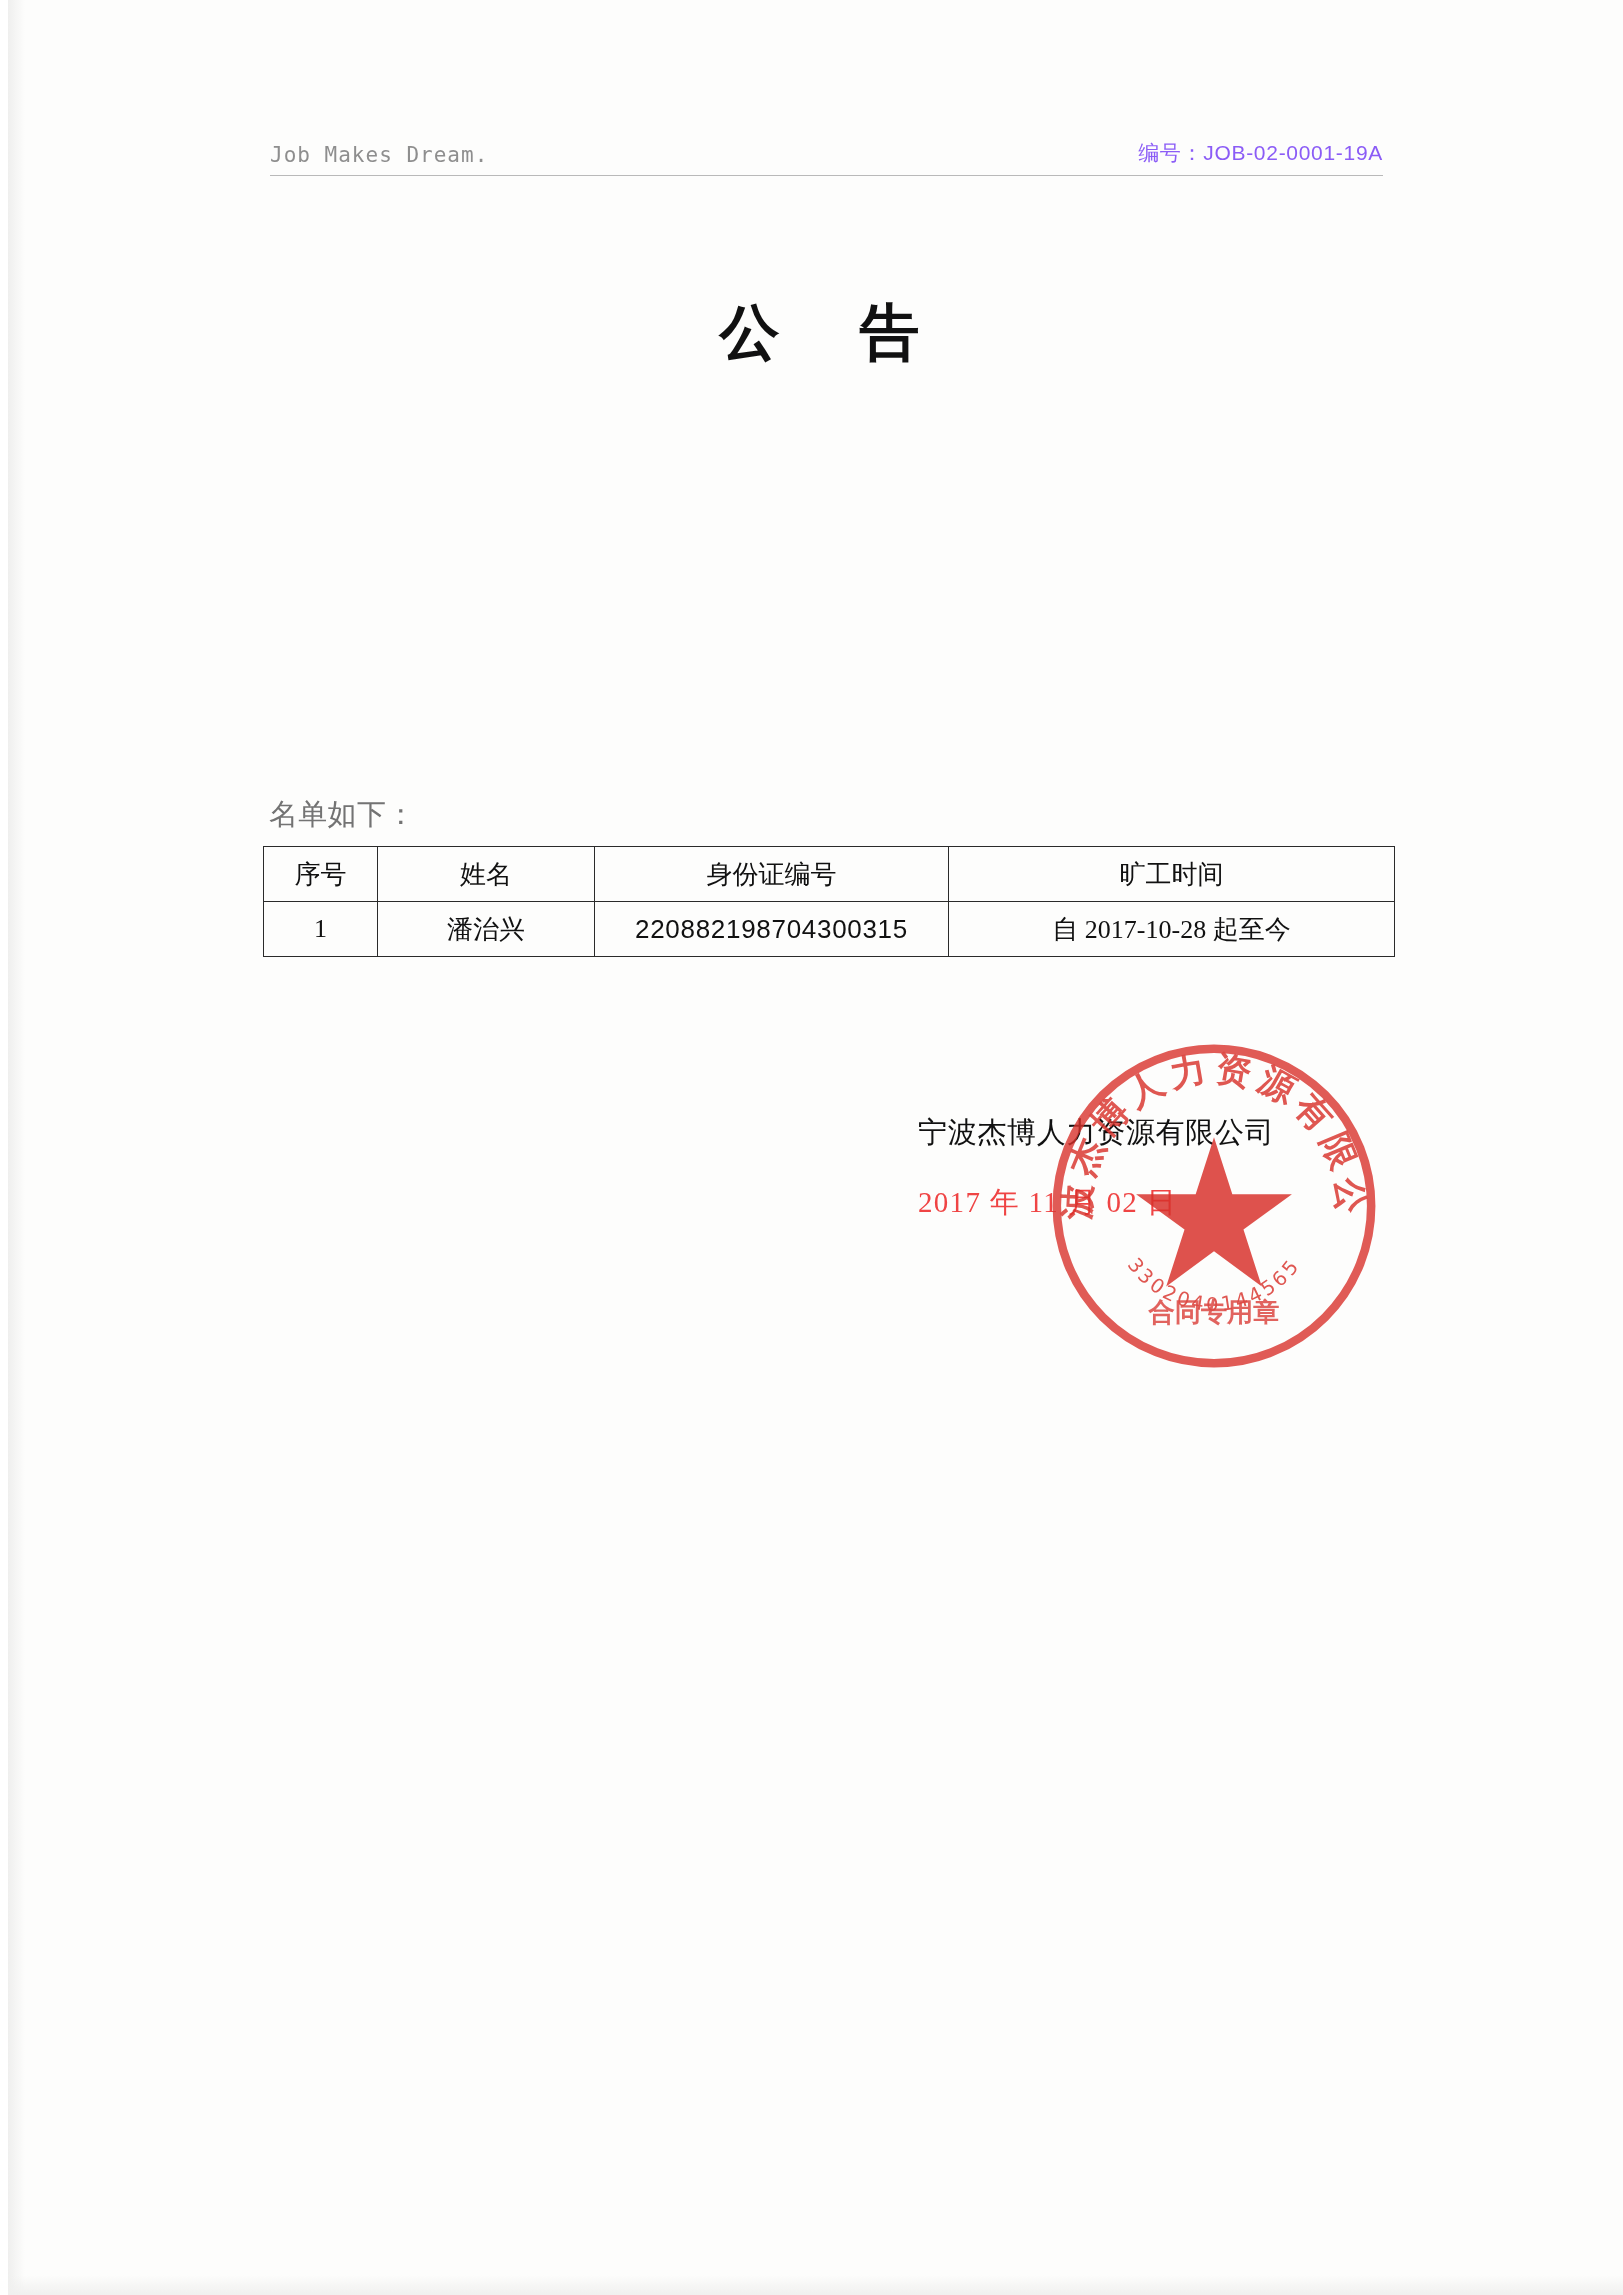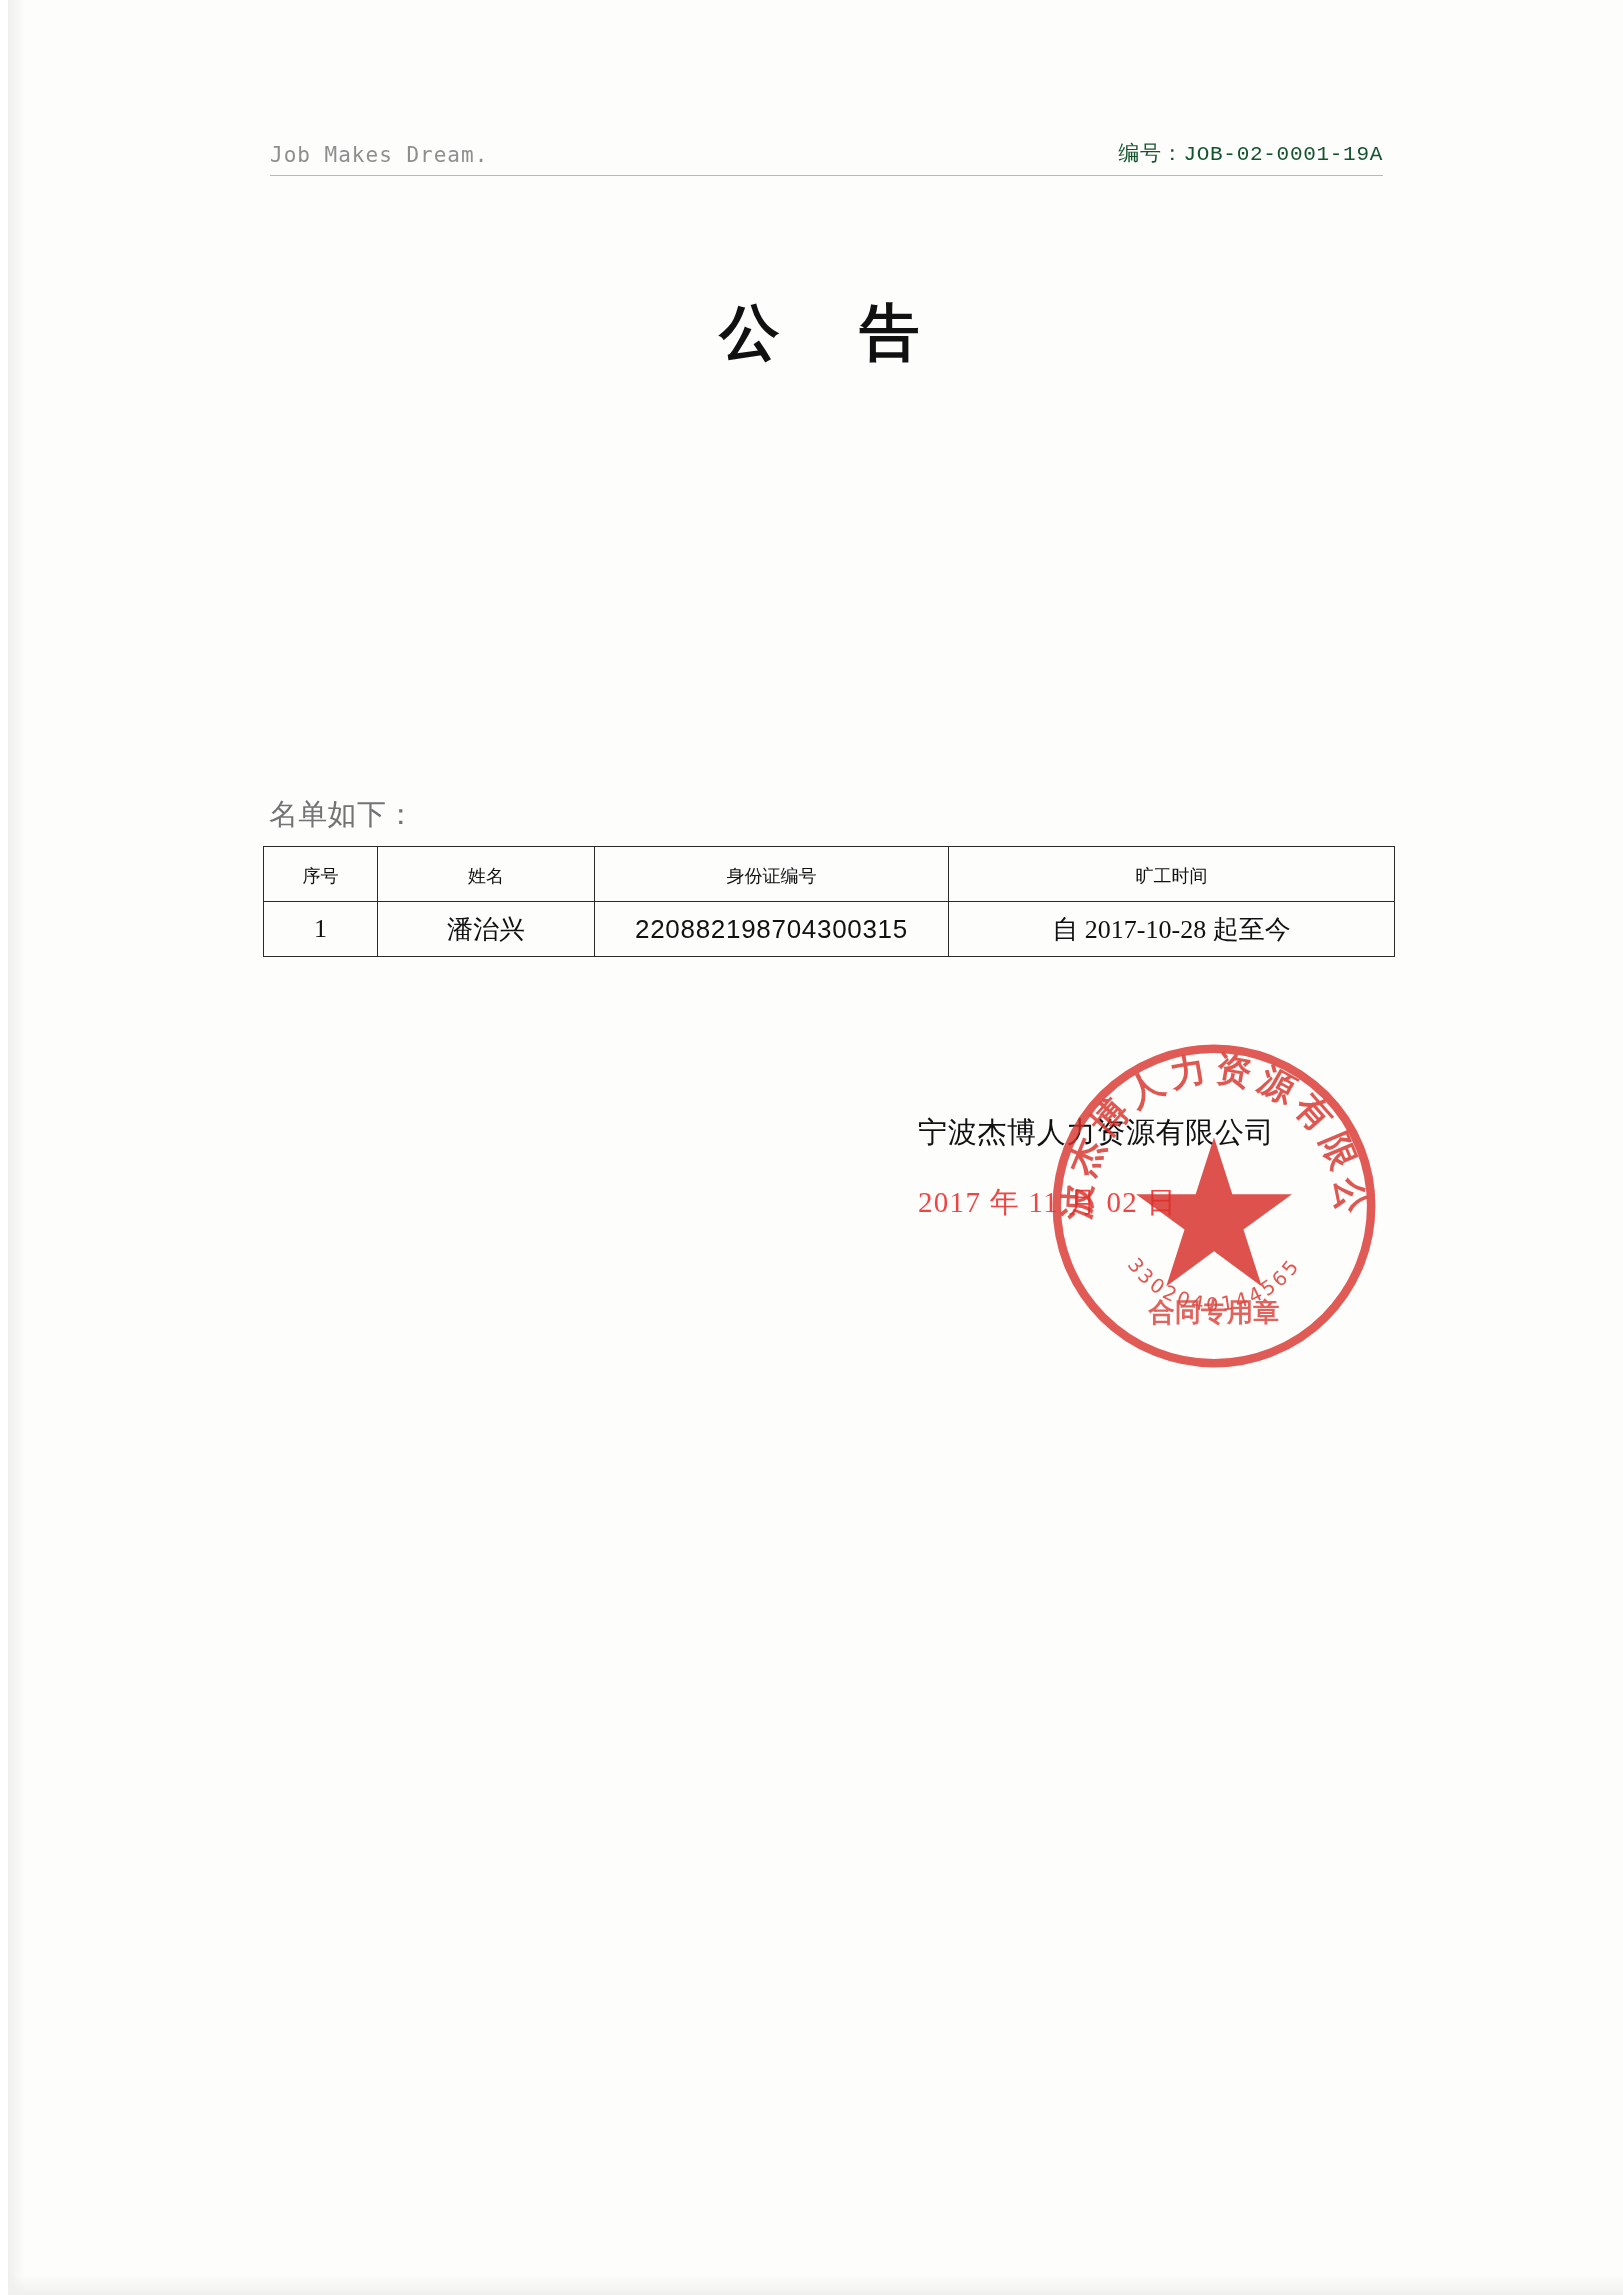--- a/index.html
+++ b/index.html
@@ -49,24 +49,24 @@
     justify-content: space-between;
   }
   .header-left {
     font-family: "DejaVu Sans Mono", monospace;
     font-size: 21px;
     letter-spacing: 1px;
     color: #8e8e8e;
     white-space: nowrap;
   }
   .header-right {
-    font-family: Liberation Mono, monospace;
+    font-family: Liberation Sans, sans-serif;
     font-size: 21px;
     letter-spacing: 0.7px;
-    color: #14532d;
+    color: #8b5cf6;
     white-space: nowrap;
   }
   .header-rule {
     position: absolute;
     left: 262px;
     top: 175px;
     width: 1113px;
     height: 1.3px;
     background: #b9b9b9;
   }
@@ -133,21 +133,21 @@
     height: 54px;
     padding: 0;
   }
   .col-no    { width: 113px; }
   .col-name  { width: 216px; }
   .col-id    { width: 353px; }
   .col-time  { width: 445px; margin-left: 12px; }
   .cell-name { font-weight: bold; font-size: 26px; }
   .cell-id   { font-family: Liberation Sans, sans-serif; font-size: 26px; letter-spacing: 0.7px; }
   .cell-time { font-weight: bold; font-size: 26px; }
-  .th-text   { font-size: 18px; }
+  .th-text   { font-size: 26px; }
 
   
   .signature {
     position: absolute;
     left: 910px;
     top: 1113px;
     width: 471px;
     text-align: left;
   }
   .sig-company {

